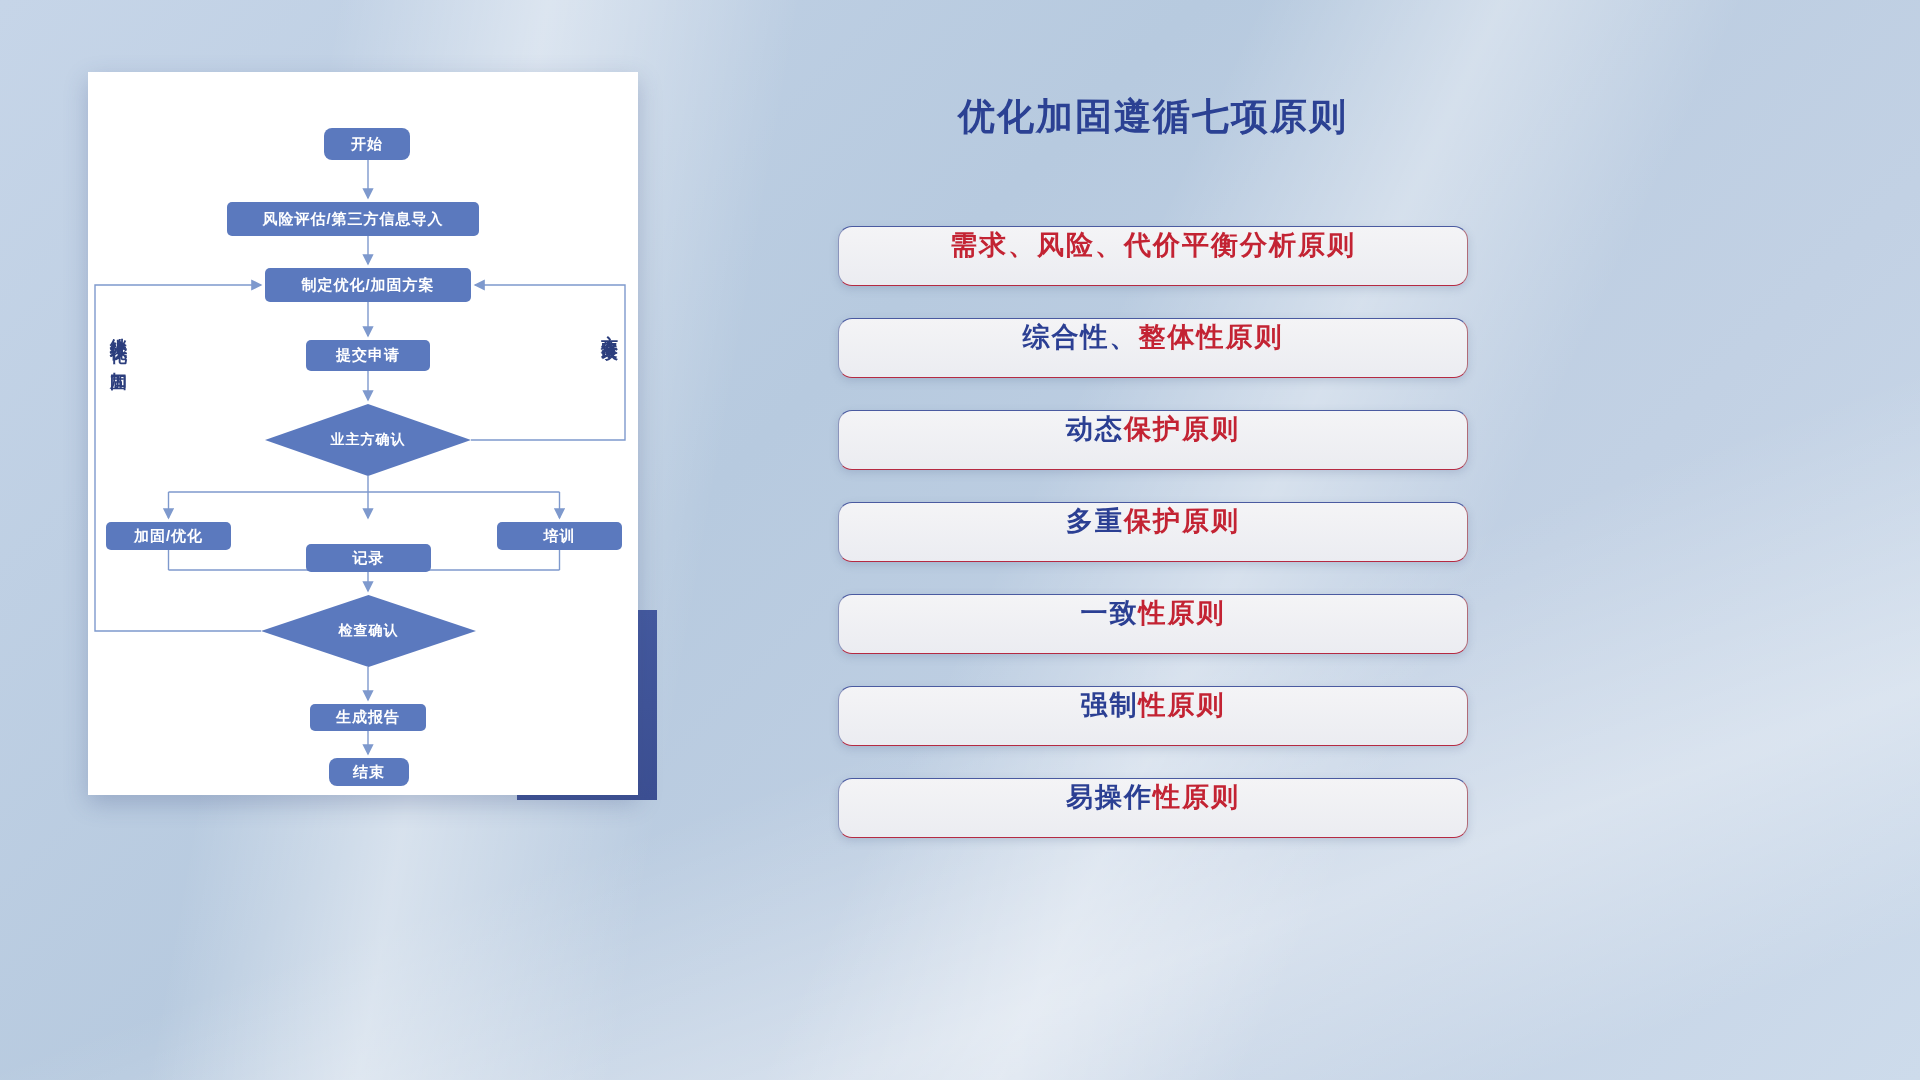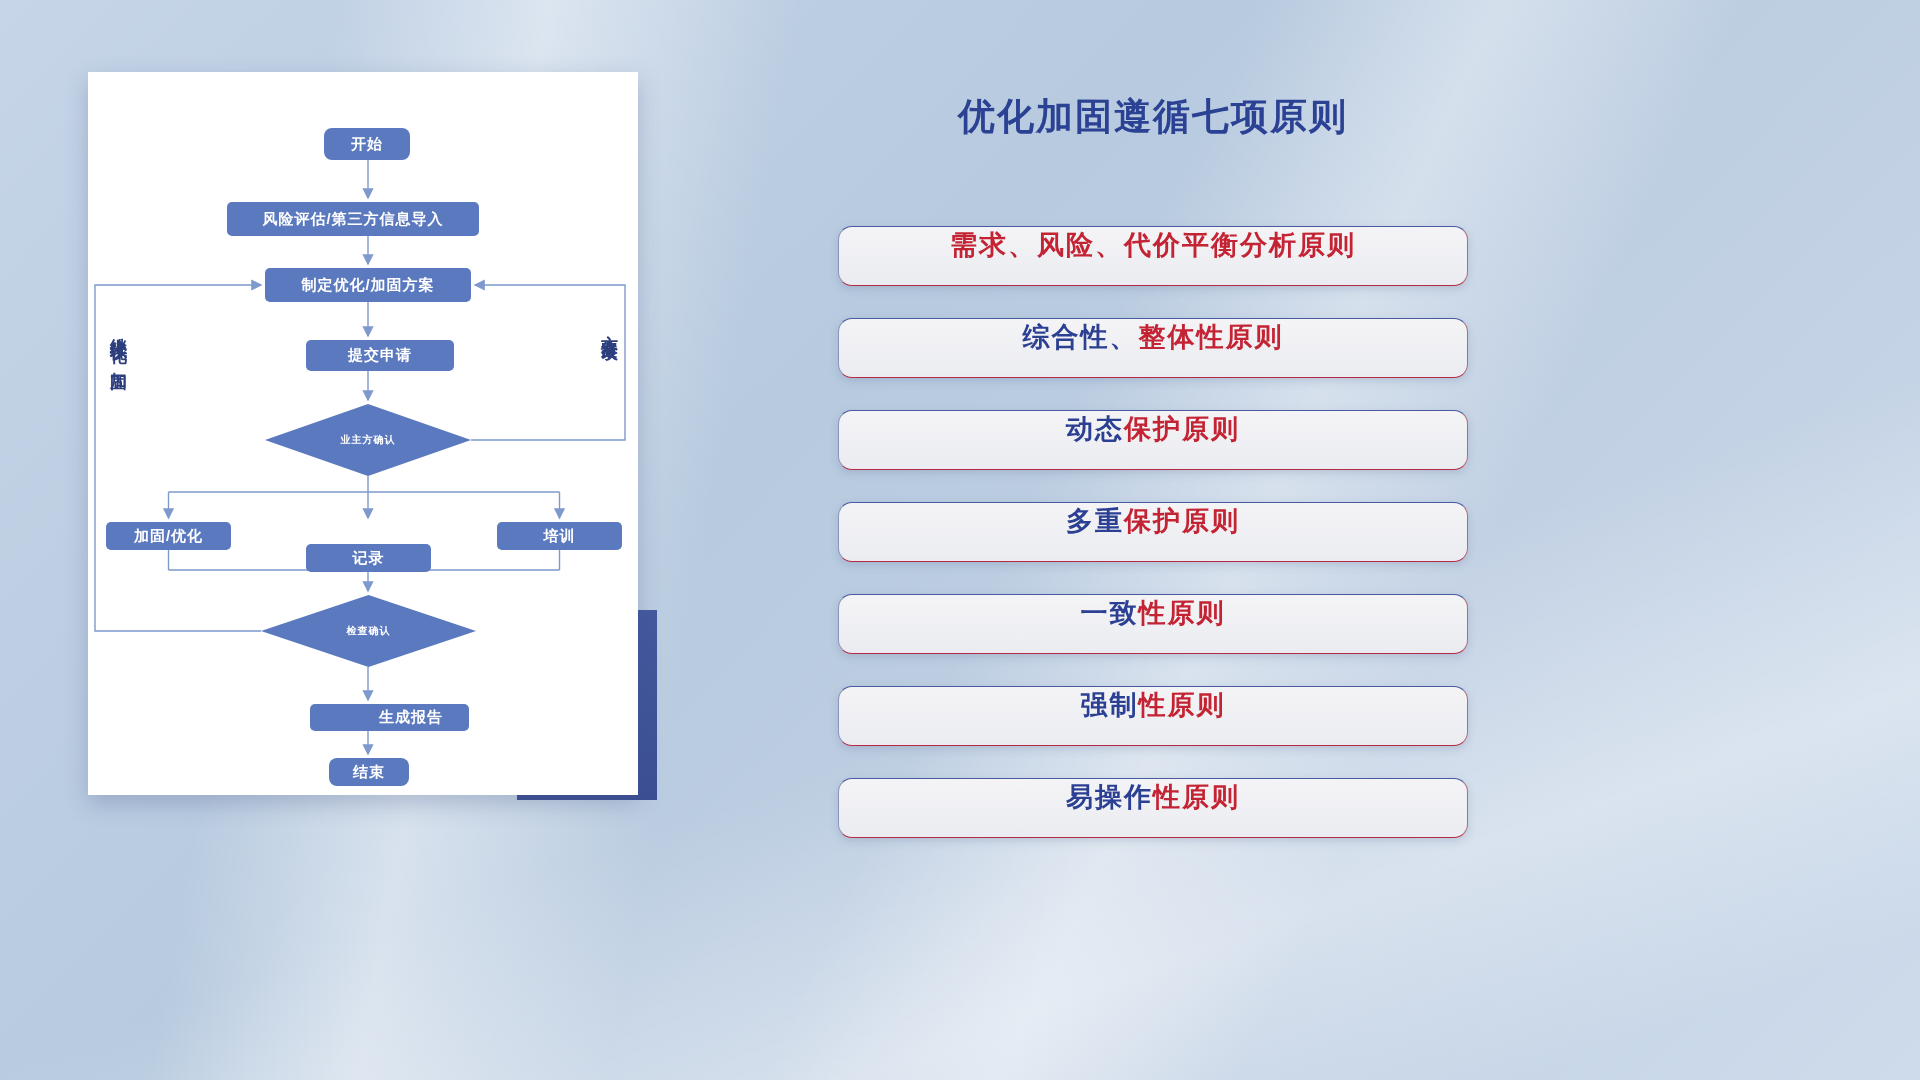--- a/index.html
+++ b/index.html
@@ -35,21 +35,21 @@
     color:#ffffff;font-weight:bold;font-size:15px;
     border-radius:5px;
     letter-spacing:1px;
     white-space:nowrap;
   }
   .fnode.pill{border-radius:8px;}
   .fdiamond{
     position:absolute;
     display:flex;align-items:center;justify-content:center;
     background:#5b79be;
-    color:#ffffff;font-weight:bold;font-size:10px;
+    color:#ffffff;font-weight:bold;font-size:14px;
     clip-path:polygon(50% 0,100% 50%,50% 100%,0 50%);
     letter-spacing:1px;
   }
   .vlabel{
     position:absolute;
     writing-mode:vertical-rl;text-orientation:upright;
     color:#2c3e7d;font-weight:bold;font-size:17px;
     letter-spacing:3px;line-height:1;
   }
   
@@ -116,33 +116,33 @@
         <path d="M383 368 L537 368 L537 213 L387 213" marker-end="url(#arw)"></path>
       </g>
     </svg>
 
     <div class="fnode pill" style="left:236px;top:56px;width:86px;height:32px;">开始</div>
 
     <div class="fnode" style="left:139px;top:130px;width:252px;height:34px;">风险评估/第三方信息导入</div>
 
     <div class="fnode" style="left:177px;top:196px;width:206px;height:34px;">制定优化/加固方案</div>
 
-    <div class="fnode" style="left:218px;top:268px;width:148px;height:31px;">提交申请</div>
+    <div class="fnode" style="left:218px;top:268px;width:124px;height:31px;">提交申请</div>
 
     <div class="fdiamond" style="left:177px;top:332px;width:206px;height:72px;">业主方确认</div>
 
     <div class="fnode" style="left:18px;top:450px;width:125px;height:28px;">加固/优化</div>
 
     <div class="fnode" style="left:218px;top:472px;width:125px;height:28px;">记录</div>
 
     <div class="fnode" style="left:409px;top:450px;width:125px;height:28px;">培训</div>
 
     <div class="fdiamond" style="left:173px;top:523px;width:215px;height:72px;">检查确认</div>
 
-    <div class="fnode" style="left:222px;top:632px;width:116px;height:27px;padding-left:43px;">生成报告</div>
+    <div class="fnode" style="left:222px;top:632px;width:116px;height:27px;">生成报告</div>
 
     <div class="fnode pill" style="left:241px;top:686px;width:80px;height:28px;">结束</div>
 
     <div class="vlabel" style="left:22px;top:252px;height:125px;">继续优化/加固</div>
 
     <div class="vlabel" style="left:513px;top:250px;height:80px;">方案修改</div>
 
   </div>
 
   <div class="right-panel">

